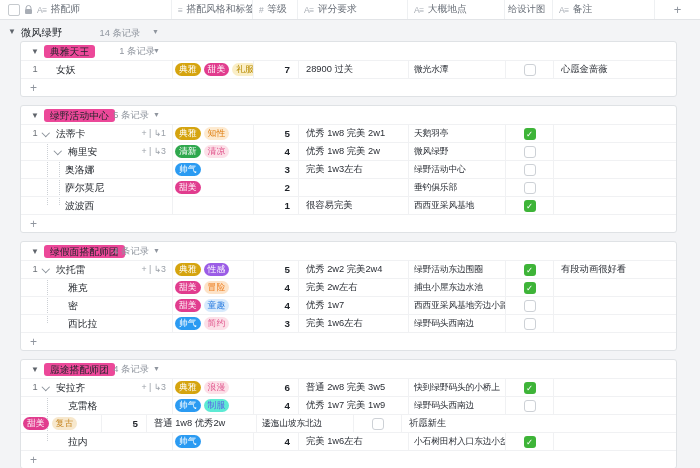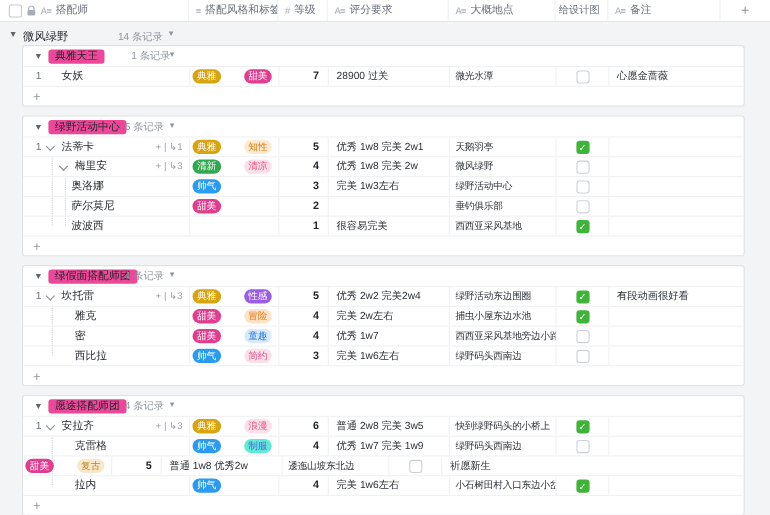--- a/index.html
+++ b/index.html
@@ -10,34 +10,34 @@
   .h0{width:172px;padding-left:8px;}
   .h1{width:81px;}.h2{width:45px;}.h3{width:110px;}.h4{width:97px;}.h5{width:48px;padding:0 3px;font-size:9.3px;}.h6{width:102px;}
   .hplus{flex:1;display:flex;align-items:center;justify-content:center;color:#8f959e;font-size:13px;}
   .hcb{width:10px;height:10px;border:1px solid #c6cace;border-radius:2px;background:#fff;flex:0 0 auto;}
   .ficon{color:#a8adb5;font-size:8.5px;letter-spacing:-0.5px;flex:0 0 auto;}
   .lock{flex:0 0 auto;}
   
   .l1{position:absolute;top:26px;left:0;width:677px;height:15px;}
   .l1 .garr{position:absolute;left:8px;top:1px;color:#5f646b;font-size:8px;}
   .l1 .gtitle{position:absolute;left:21px;top:0;font-size:10.3px;font-weight:500;color:#1f2329;}
-  .l1 .gcount{position:absolute;left:92px;top:1px;width:56px;text-align:right;color:#8f959e;font-size:9.3px;}
+  .l1 .gcount{position:absolute;left:92px;top:1px;width:56px;text-align:center;color:#8f959e;font-size:9.3px;}
   .l1 .gdrop{position:absolute;left:152px;top:2px;color:#8f959e;font-size:7px;}
   
   .card{position:absolute;left:20px;width:657px;background:#fff;border:1px solid #dfe2e5;border-radius:3px;box-sizing:border-box;}
   .row{height:18px;display:flex;border-bottom:1px solid #f0f1f3;box-sizing:border-box;position:relative;}
   .row:last-child{border-bottom:none;}
   .grow{height:18px;border-bottom:1px solid #f0f1f3;position:relative;}
   .grow .garr{position:absolute;left:10px;top:5px;color:#5f646b;font-size:8px;}
   .gchip{position:absolute;left:23px;top:2.5px;background:#ec4899;border-radius:3px;padding:0 6px;height:13px;line-height:13px;font-size:9.8px;color:#1f2329;}
   .gcount{position:absolute;left:72px;top:3px;width:56px;text-align:right;color:#8f959e;font-size:9.3px;}
   .gdrop{position:absolute;left:132px;top:5px;color:#8f959e;font-size:7px;}
   .cell{box-sizing:border-box;border-right:1px solid #f0f1f3;display:flex;align-items:center;overflow:hidden;white-space:nowrap;}
   .c-name{width:152px;position:relative;}
-  .c-tags{width:81px;padding:0 2px;gap:21px;}
+  .c-tags{width:81px;padding:0 2px;gap:3px;}
   .c-level{width:45px;justify-content:flex-end;padding-right:8px;font-weight:600;color:#1f2329;font-size:9.8px;}
   .c-score{width:110px;padding-left:7px;font-size:9.3px;}
   .c-loc{width:97px;padding-left:5px;font-size:8.8px;letter-spacing:-0.2px;}
   .c-check{width:48px;justify-content:center;}
   .c-note{flex:1;padding-left:7px;border-right:none;font-size:9.3px;}
   .rnum{position:absolute;left:0;top:0;width:28px;text-align:center;line-height:17px;color:#6b7077;font-size:9.3px;}
   .nm{position:absolute;top:0;line-height:17px;color:#1f2329;font-size:9.8px;}
   .nm.i0{left:35px;}.nm.i1{left:47px;}.nm.i2{left:44px;}
   .chev{position:absolute;top:5px;width:6px;height:6px;}
   .chev::after{content:"";display:block;width:4.5px;height:4.5px;border-right:1.1px solid #868d96;border-bottom:1.1px solid #868d96;transform:rotate(45deg);}

